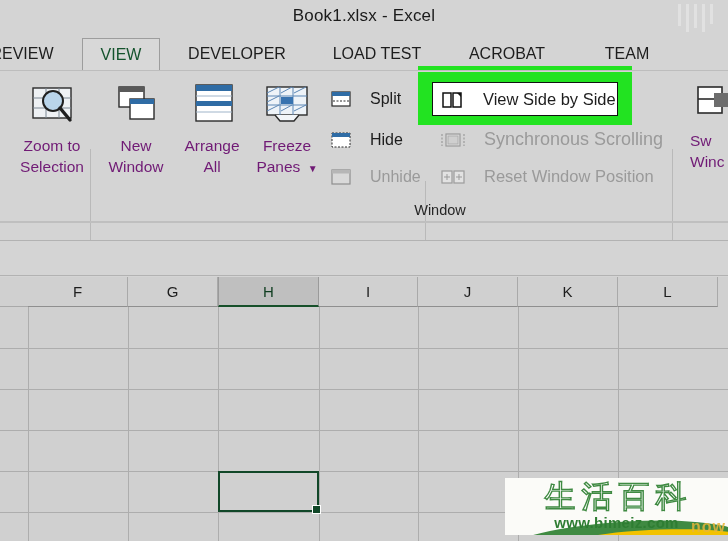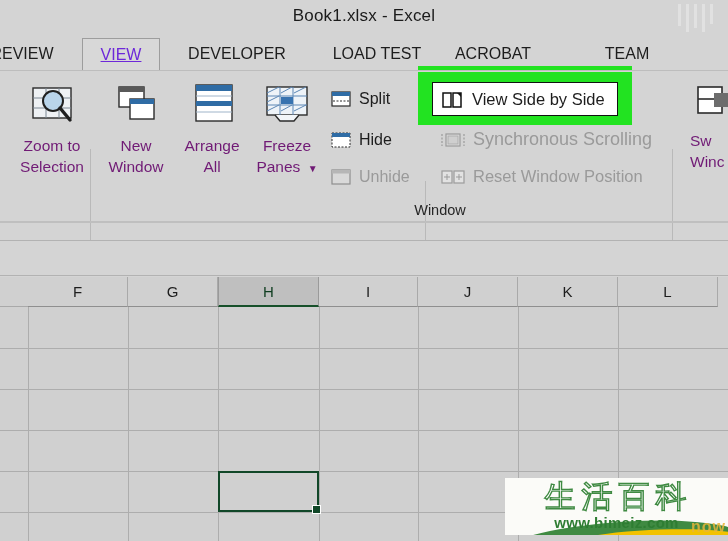--- a/index.html
+++ b/index.html
@@ -26,39 +26,38 @@
   .win-ctrl i:nth-child(5){left:36px;height:20px;}
 
   
   .tabstrip{position:absolute;left:0;top:38px;width:728px;height:32px;background:#d4d4d4;}
   .tab{
     position:absolute;top:0;height:32px;line-height:31px;
     font-size:16px;color:#1d1d1d;text-align:center;white-space:nowrap;
     cursor:default;
   }
   .tab.active{
-    background:#d8d8d8;color:#6d28d9;
+    background:#d8d8d8;color:#14532d;
     border-left:1px solid #9d9d9d;border-right:1px solid #9d9d9d;border-top:1px solid #9d9d9d;
     box-sizing:border-box;
-    text-decoration:underline;
   }
   .tab-underline{position:absolute;left:418px;top:66px;width:214px;height:7px;background:#22e321;}
 
   
   .ribbon{position:absolute;left:0;top:70px;width:728px;height:151px;background:#d4d4d4;
           border-top:1px solid #bdbdbd;box-sizing:border-box;}
   .ribbon-bottom{position:absolute;left:0;top:221px;width:728px;height:2px;background:#bfbfbf;}
   .ribbon-sep{position:absolute;top:78px;width:1px;height:118px;background:#b9b9b9;}
 
   .big-btn{position:absolute;text-align:center;cursor:default;}
   .big-btn .lbl{font-size:15.5px;color:#701a75;line-height:21px;white-space:nowrap;}
 
   
   .sm-btn{position:absolute;display:flex;align-items:center;height:29px;cursor:default;white-space:nowrap;}
-  .sm-btn .lbl{font-size:16px;color:#1d1d1d;margin-left:7px;}
+  .sm-btn .lbl{font-size:16px;color:#1d1d1d;margin-left:18px;}
   .sm-btn.disabled .lbl{color:#9a9a9a;}
 
   .group-label{
     position:absolute;font-size:14.5px;color:#262626;text-align:center;white-space:nowrap;
   }
 
   
   .hl-green{position:absolute;left:418px;top:71px;width:214px;height:53px;background:#22e321;}
   .hl-white{position:absolute;left:432px;top:81px;width:186px;height:34px;background:#ffffff;border:1.5px solid #111;box-sizing:border-box;}
 
@@ -108,21 +107,21 @@
         <i></i>
         <i></i>
     </div>
   </div>
 
   <div class="tabstrip">
     <div class="tab" style="left:-26px;width:96px;">REVIEW</div>
     <div class="tab active" style="left:82px;width:78px;">VIEW</div>
     <div class="tab" style="left:170px;width:134px;">DEVELOPER</div>
     <div class="tab" style="left:320px;width:114px;">LOAD TEST</div>
-    <div class="tab" style="left:436px;width:114px;">ACROBAT</div>
+    <div class="tab" style="left:450px;width:114px;">ACROBAT</div>
     <div class="tab" style="left:586px;width:82px;">TEAM</div>
   </div>
   <div class="tab-underline"></div>
 
   <div class="ribbon">
 
     <div class="ribbon-sep" style="left:90px;"></div>
     <div class="ribbon-sep" style="left:672px;"></div>
     <div class="ribbon-sep" style="left:425px;top:110px;height:80px;"></div>
 

